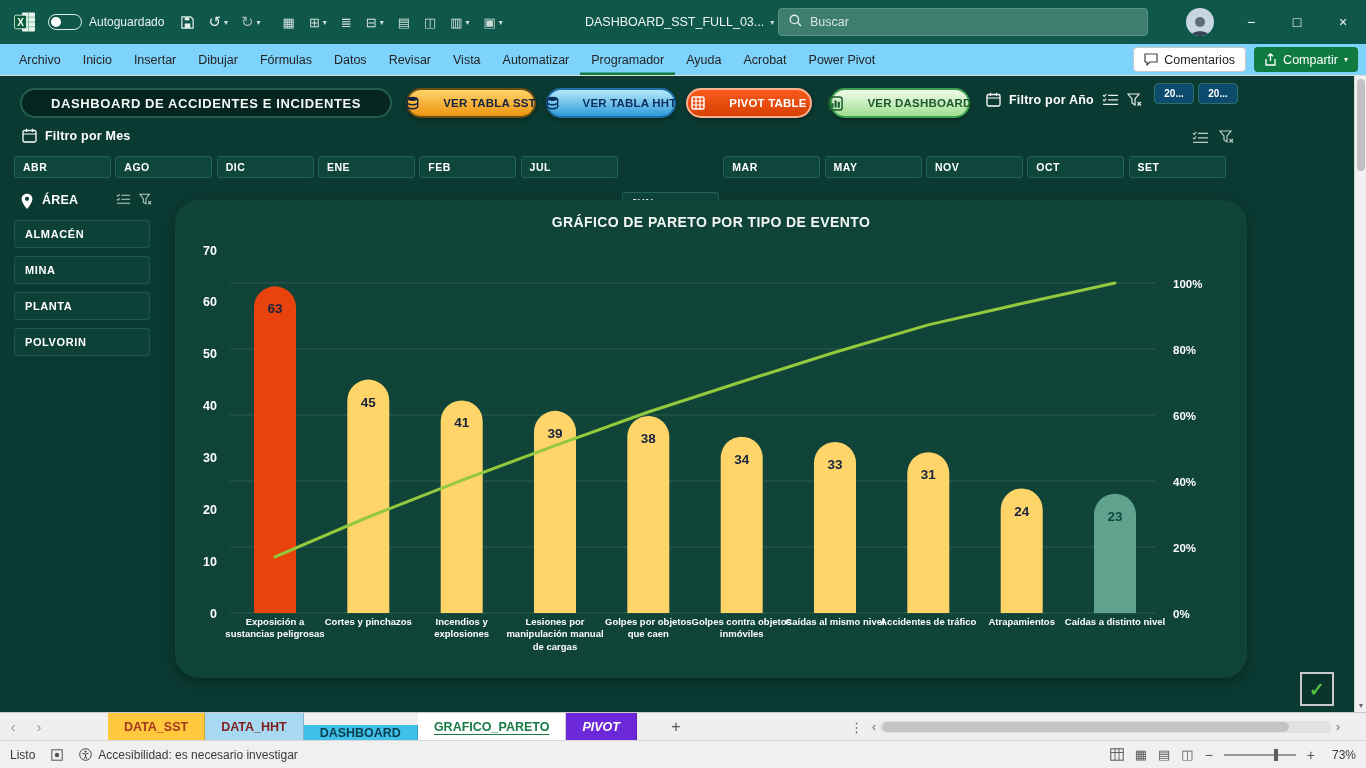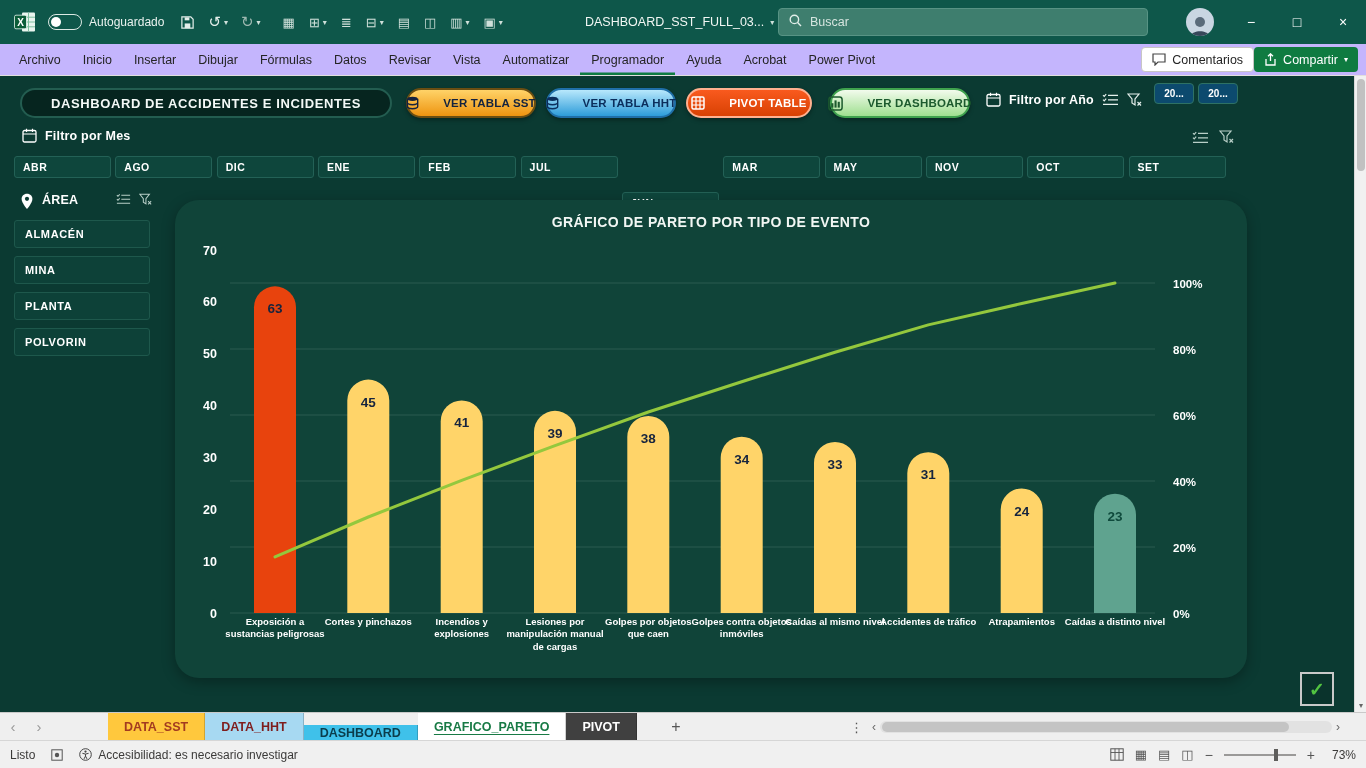--- a/index.html
+++ b/index.html
@@ -22,25 +22,25 @@
   .qat-item{font-size:13px;color:#CFE0DA;padding:0 6px;display:flex;align-items:center;gap:3px;cursor:pointer}
   .doc-title{position:absolute;left:585px;top:0;height:44px;display:flex;align-items:center;gap:6px;font-size:12.5px;color:#F2F7F4;cursor:pointer}
   .searchbox{position:absolute;left:778px;top:8px;width:370px;height:28px;background:#3E7E6E;border:1px solid #579384;border-radius:4px;display:flex;align-items:center;padding:0 10px;gap:8px}
   .searchbox input{flex:1;background:transparent;border:none;outline:none;color:#F0F6F3;font-size:12.5px;font-family:"Liberation Sans",sans-serif}
   .searchbox input::placeholder{color:#D6E5DF}
   .avatar{position:absolute;right:152px;top:8px;width:28px;height:28px;border-radius:50%;background:#C9D6E2;overflow:hidden;display:flex;align-items:flex-end;justify-content:center;cursor:pointer}
   .win-controls{position:absolute;right:0;top:0;height:44px;display:flex}
   .win-btn{width:46px;height:44px;display:flex;align-items:center;justify-content:center;font-size:14px;color:#FFF;cursor:pointer}
 
   
-  .menubar{flex:0 0 32px;background:#c4b5fd;border-bottom:1px solid #E1DFDD;display:flex;align-items:stretch;position:relative}
+  .menubar{flex:0 0 32px;background:#7dd3fc;border-bottom:1px solid #E1DFDD;display:flex;align-items:stretch;position:relative}
   .menu-tabs{display:flex;align-items:stretch;margin-left:8px}
   .menu-tab{padding:0 11px;font-size:12.5px;color:#242424;display:flex;align-items:center;cursor:pointer;white-space:nowrap}
   .menu-tab.active{box-shadow:inset 0 -2.5px 0 #0F7C41}
-  .menubar-right{position:absolute;right:8px;top:3px;display:flex;align-items:center}
+  .menubar-right{position:absolute;right:8px;top:3px;display:flex;gap:8px;align-items:center}
   .comments-btn{height:25px;border:1px solid #C8C6C4;background:#FFF;border-radius:4px;display:flex;align-items:center;gap:6px;padding:0 10px;font-size:12.5px;color:#242424;cursor:pointer}
   .share-btn{height:25px;background:#0F7B41;border-radius:4px;display:flex;align-items:center;gap:6px;padding:0 10px;font-size:12.5px;color:#FFF;cursor:pointer}
 
   
   .worksheet{flex:1;position:relative;background:#0B3A32}
   .dashboard{position:absolute;left:0;top:0;bottom:0;right:12px}
   .vscroll{position:absolute;right:0;top:0;bottom:0;width:12px;background:#F1F1F1;border-left:1px solid #D8D8D8}
   .vscroll-thumb{position:absolute;left:2px;top:3px;width:8px;height:92px;background:#C1C1C1;border-radius:4px;cursor:pointer}
   .vscroll-arrow{position:absolute;left:0;bottom:2px;width:12px;text-align:center;font-size:8px;color:#666;cursor:pointer}
 
@@ -408,21 +408,21 @@
   </div>
 
   <div class="sheetbar">
     <span class="sheet-nav">‹</span>
     <span class="sheet-nav">›</span>
     <div class="sheet-tabs">
         <div class="sheet-tab" style="background: rgb(255, 200, 61); color: rgb(163, 59, 32);">DATA_SST</div>
         <div class="sheet-tab" style="background: rgb(167, 217, 242); color: #7f1d1d;">DATA_HHT</div>
         <div class="sheet-tab" style="background: rgb(63, 193, 234); color: rgb(11, 61, 76); margin-top: 12px;">DASHBOARD</div>
         <div class="sheet-tab active" style="background: rgb(255, 255, 255); color: rgb(24, 122, 69);">GRAFICO_PARETO</div>
-        <div class="sheet-tab" style="background: #404040; color: rgb(255, 255, 255);">PIVOT</div>
+        <div class="sheet-tab" style="background: #6d28d9; color: rgb(255, 255, 255); font-style: italic;">PIVOT</div>
       </div>
     <span class="sheet-add">+</span>
     <span class="sheet-dots">⋮</span>
     <div class="hscroll">
       <span class="arr">‹</span>
       <div class="track">
           <div class="thumb"></div>
         </div>
       <span class="arr">›</span>
     </div>

